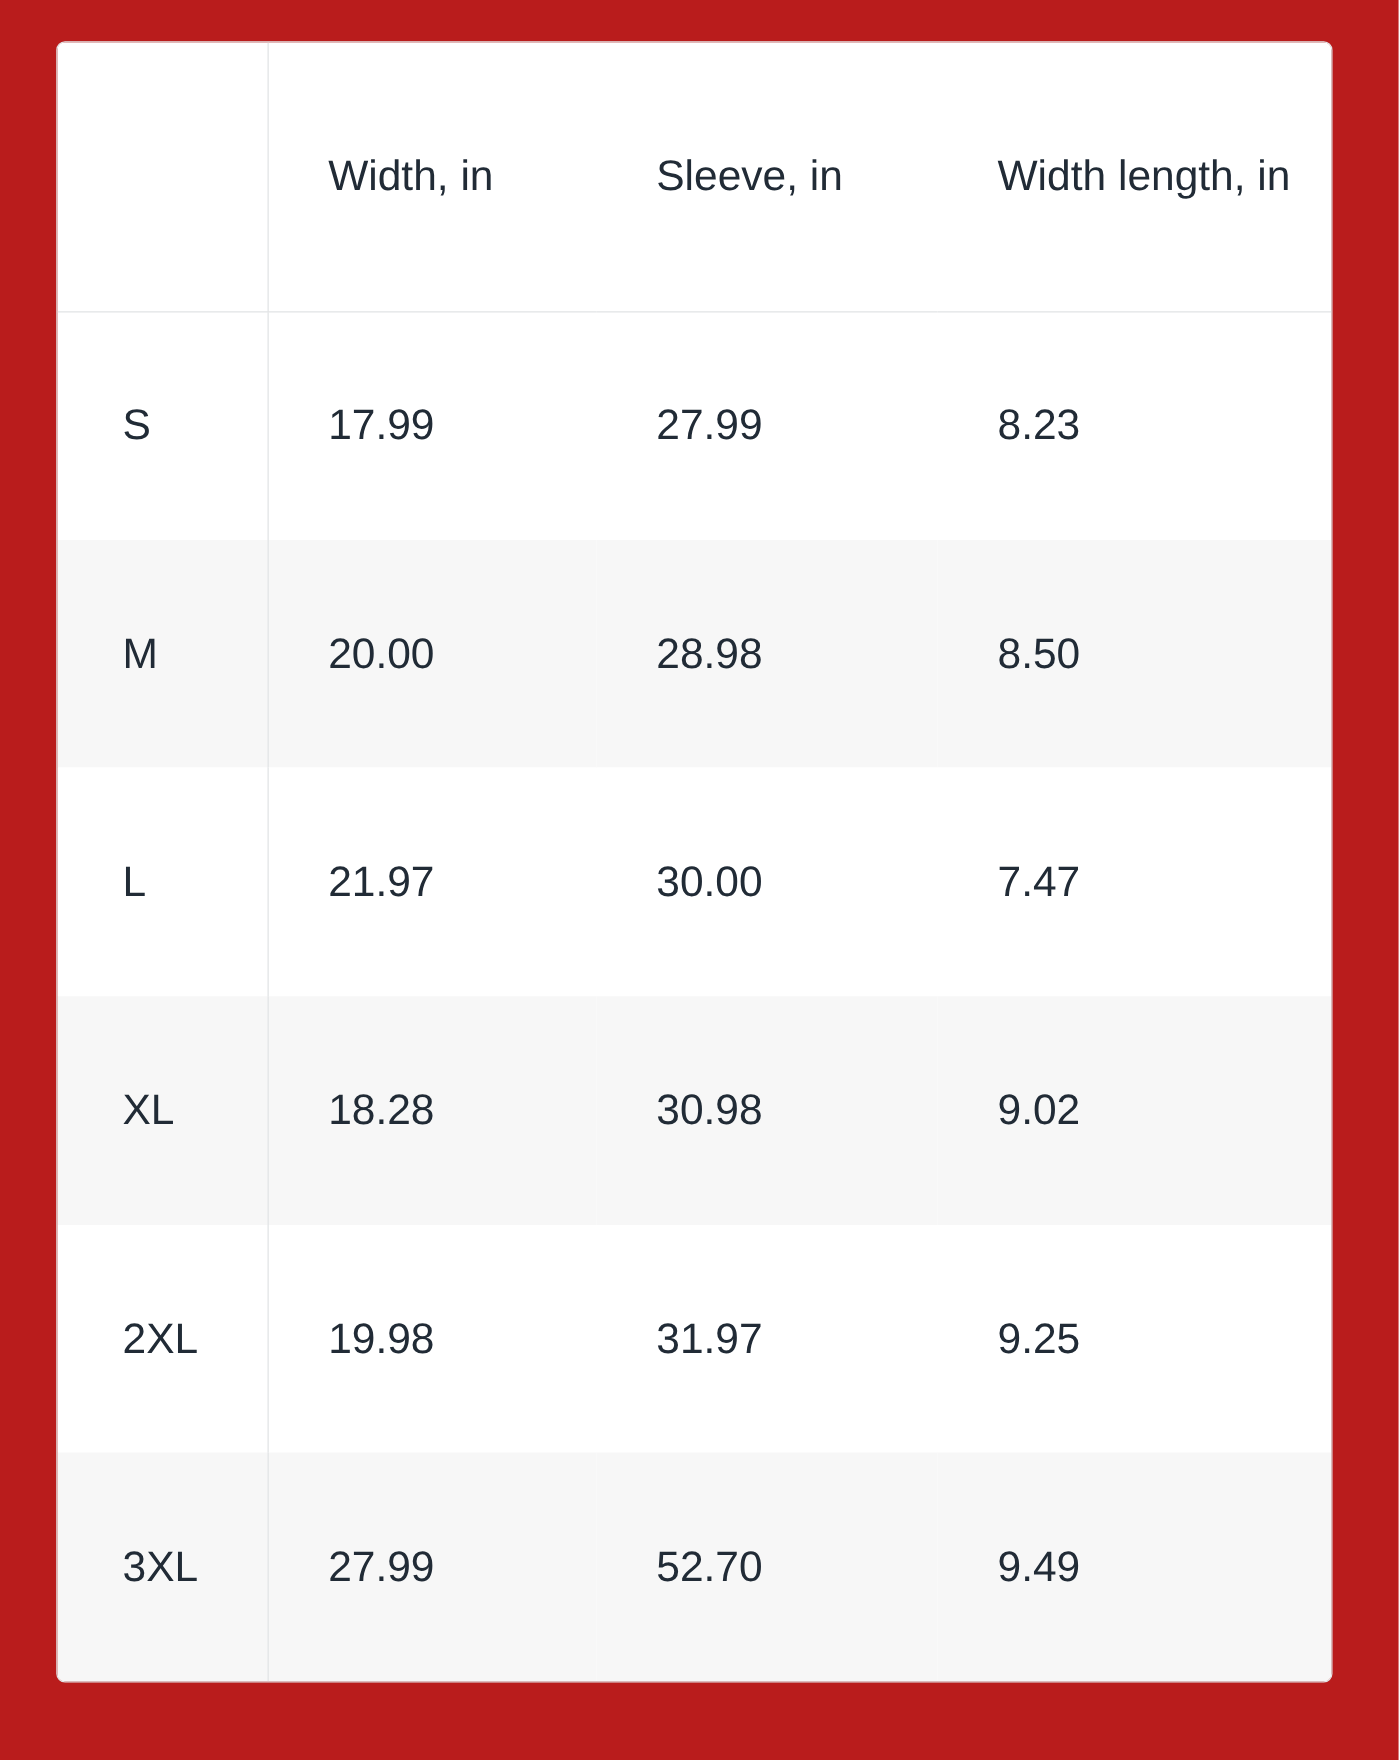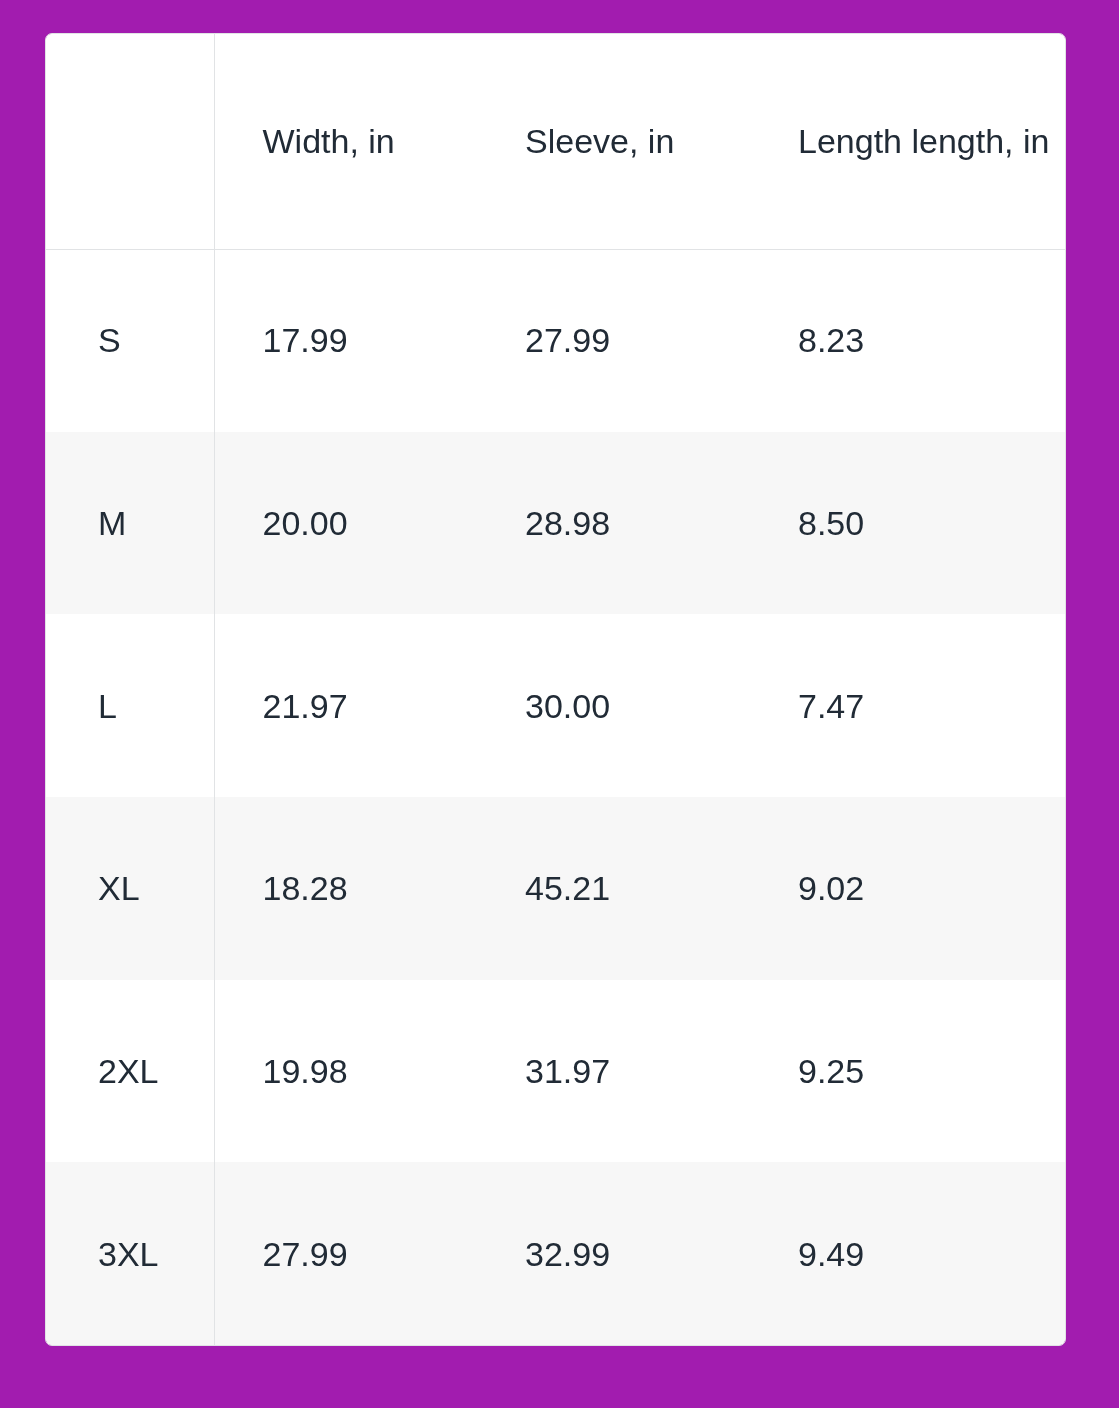--- a/index.html
+++ b/index.html
@@ -13,21 +13,21 @@
     height: 1408px;
     font-family: "Liberation Sans", "DejaVu Sans", sans-serif;
     -webkit-font-smoothing: antialiased;
     overflow: hidden;
   }
 
   .page {
     position: relative;
     width: 1119px;
     height: 1408px;
-    background: #a21caf;
+    background: #b91c1c;
     box-sizing: border-box;
     padding-left: 15px;
   }
 
   .size-table-wrap {
     position: absolute;
     left: 45px;
     top: 33px;
     width: 1021px;
     height: 1313px;
@@ -111,21 +111,21 @@
         <col class="col-width">
         <col class="col-length">
         <col class="col-sleeve">
       </colgroup>
 
       <thead>
         <tr class="header-row">
           <th class="head-cell head-size"></th>
           <th class="head-cell">Width, in</th>
           <th class="head-cell">Sleeve, in</th>
-          <th class="head-cell">Length length, in</th>
+          <th class="head-cell">Width length, in</th>
         </tr>
       </thead>
 
       <tbody>
         <tr class="data-row">
           <td class="body-cell cell-size">S</td>
           <td class="body-cell">17.99</td>
           <td class="body-cell">27.99</td>
           <td class="body-cell">8.23</td>
         </tr>
@@ -137,32 +137,32 @@
         </tr>
         <tr class="data-row">
           <td class="body-cell cell-size">L</td>
           <td class="body-cell">21.97</td>
           <td class="body-cell">30.00</td>
           <td class="body-cell">7.47</td>
         </tr>
         <tr class="data-row striped">
           <td class="body-cell cell-size">XL</td>
           <td class="body-cell">18.28</td>
-          <td class="body-cell">45.21</td>
+          <td class="body-cell">30.98</td>
           <td class="body-cell">9.02</td>
         </tr>
         <tr class="data-row">
           <td class="body-cell cell-size">2XL</td>
           <td class="body-cell">19.98</td>
           <td class="body-cell">31.97</td>
           <td class="body-cell">9.25</td>
         </tr>
         <tr class="data-row striped">
           <td class="body-cell cell-size">3XL</td>
           <td class="body-cell">27.99</td>
-          <td class="body-cell">32.99</td>
+          <td class="body-cell">52.70</td>
           <td class="body-cell">9.49</td>
         </tr>
       </tbody>
     </table>
   </div>
 
 </div>
 
 </body></html>

